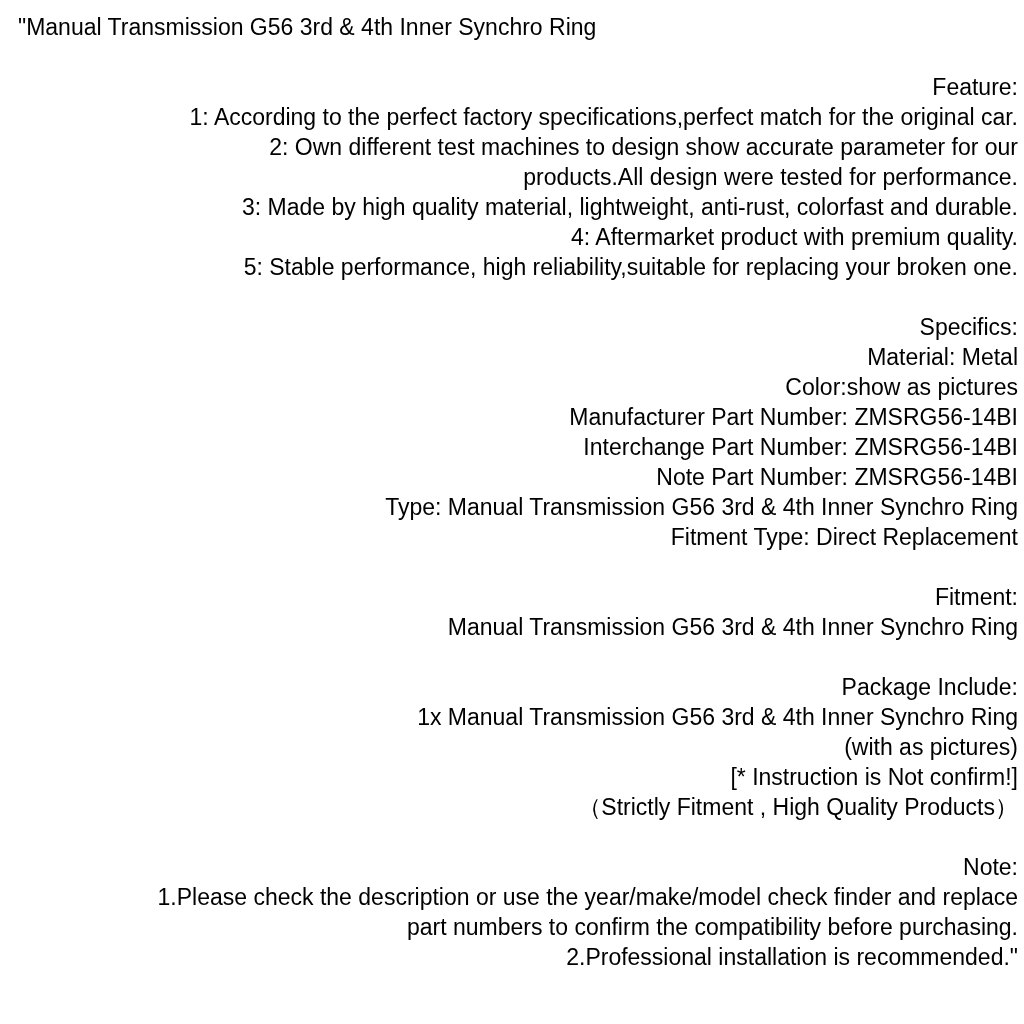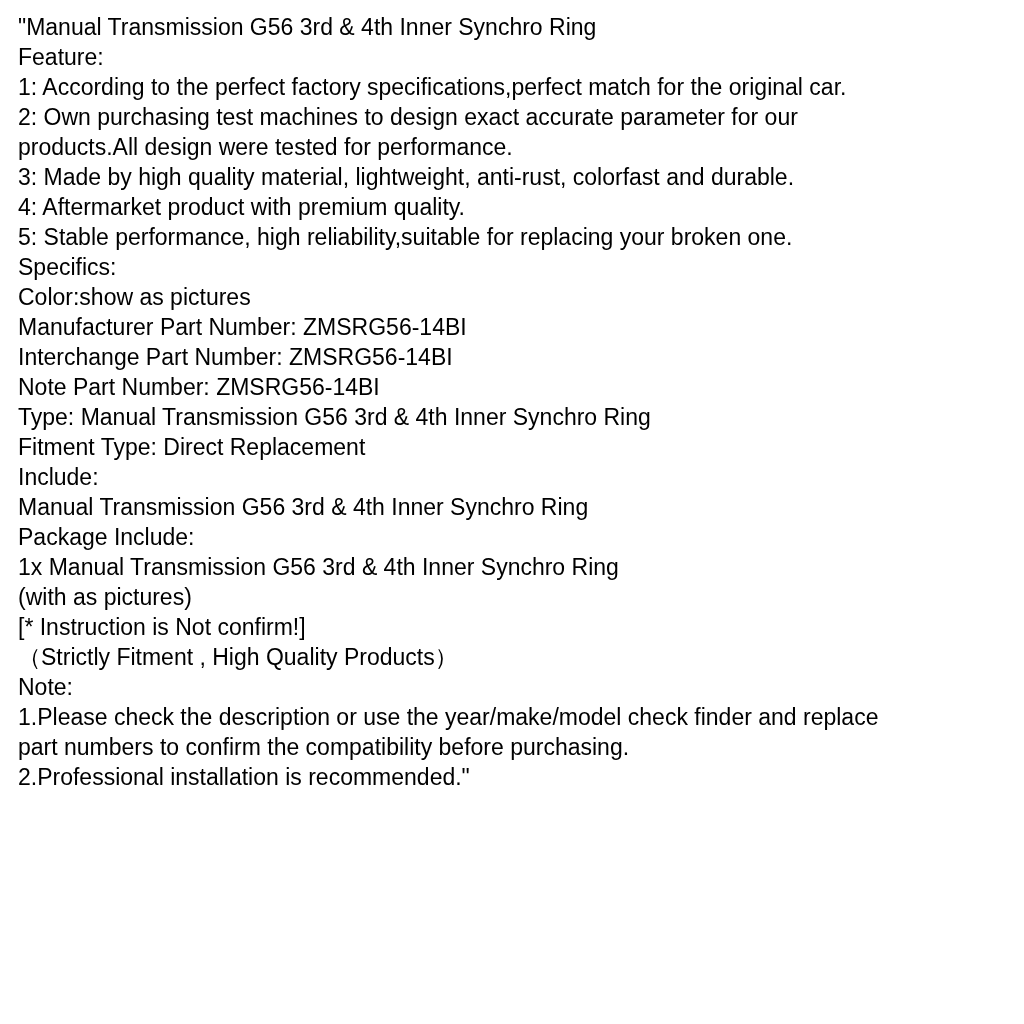--- a/index.html
+++ b/index.html
@@ -20,51 +20,54 @@
     line-height: 30px;
     font-weight: 400;
     color: #000000;
     background: #ffffff;
   }
   .line {
     margin: 0;
     white-space: pre;
   }
   .block {
+    margin-top: 30px;
+    text-align: right;
   }
 </style>
 </head>
 <body>
 
 <main class="doc">
 
   <p class="line">"Manual Transmission G56 3rd &amp; 4th Inner Synchro Ring</p>
 
   <section class="block">
     <p class="line">Feature:</p>
     <p class="line">1: According to the perfect factory specifications,perfect match for the original car.</p>
-    <p class="line">2: Own purchasing test machines to design exact accurate parameter for our</p>
+    <p class="line">2: Own different test machines to design show accurate parameter for our</p>
     <p class="line">products.All design were tested for performance.</p>
     <p class="line">3: Made by high quality material, lightweight, anti-rust, colorfast and durable.</p>
     <p class="line">4: Aftermarket product with premium quality.</p>
     <p class="line">5: Stable performance, high reliability,suitable for replacing your broken one.</p>
   </section>
 
   <section class="block">
     <p class="line">Specifics:</p>
+    <p class="line">Material: Metal</p>
     <p class="line">Color:show as pictures</p>
     <p class="line">Manufacturer Part Number: ZMSRG56-14BI</p>
     <p class="line">Interchange Part Number: ZMSRG56-14BI</p>
     <p class="line">Note Part Number: ZMSRG56-14BI</p>
     <p class="line">Type: Manual Transmission G56 3rd &amp; 4th Inner Synchro Ring</p>
     <p class="line">Fitment Type: Direct Replacement</p>
   </section>
 
   <section class="block">
-    <p class="line">Include:</p>
+    <p class="line">Fitment:</p>
     <p class="line">Manual Transmission G56 3rd &amp; 4th Inner Synchro Ring</p>
   </section>
 
   <section class="block">
     <p class="line">Package Include:</p>
     <p class="line">1x Manual Transmission G56 3rd &amp; 4th Inner Synchro Ring</p>
     <p class="line">(with as pictures)</p>
     <p class="line">[* Instruction is Not confirm!]</p>
     <p class="line">（Strictly Fitment , High Quality Products）</p>
   </section>

